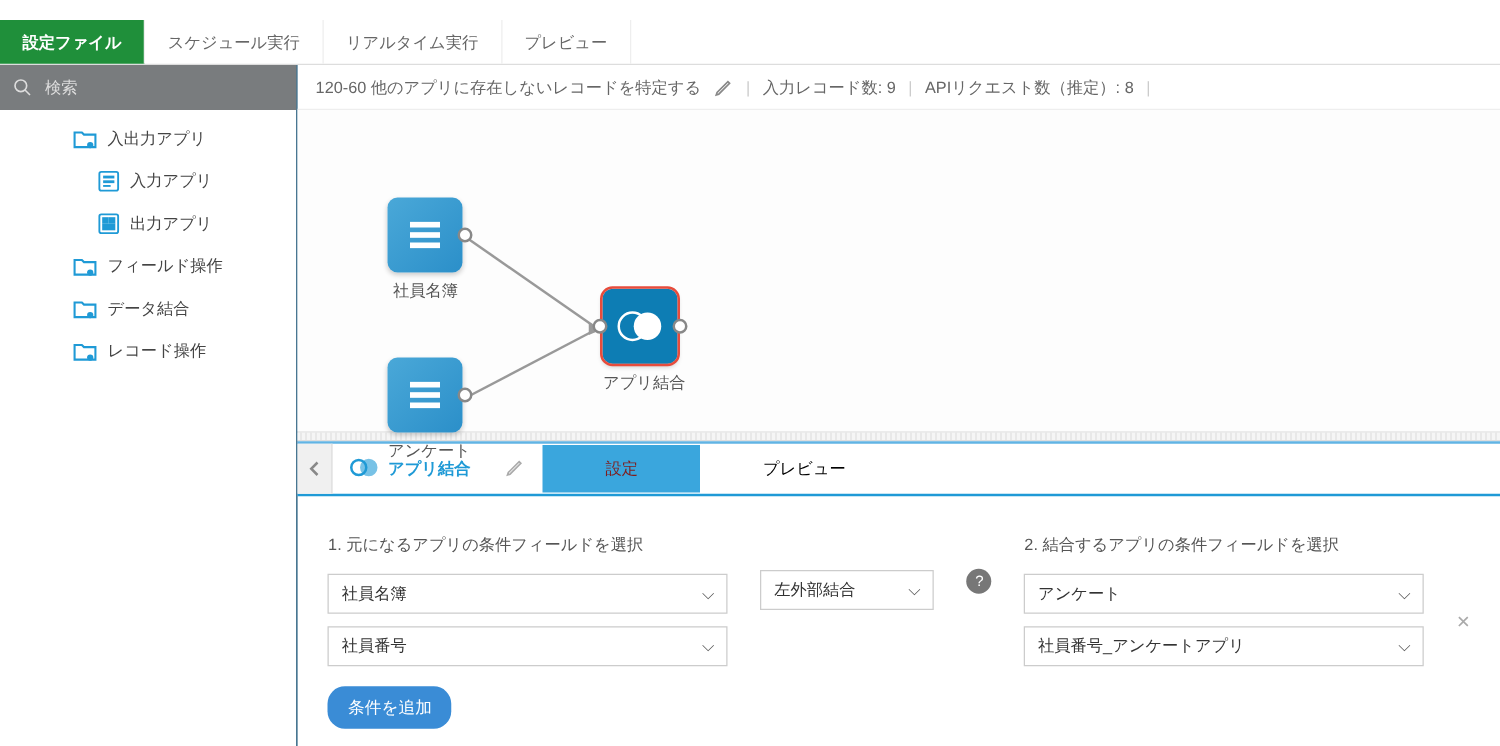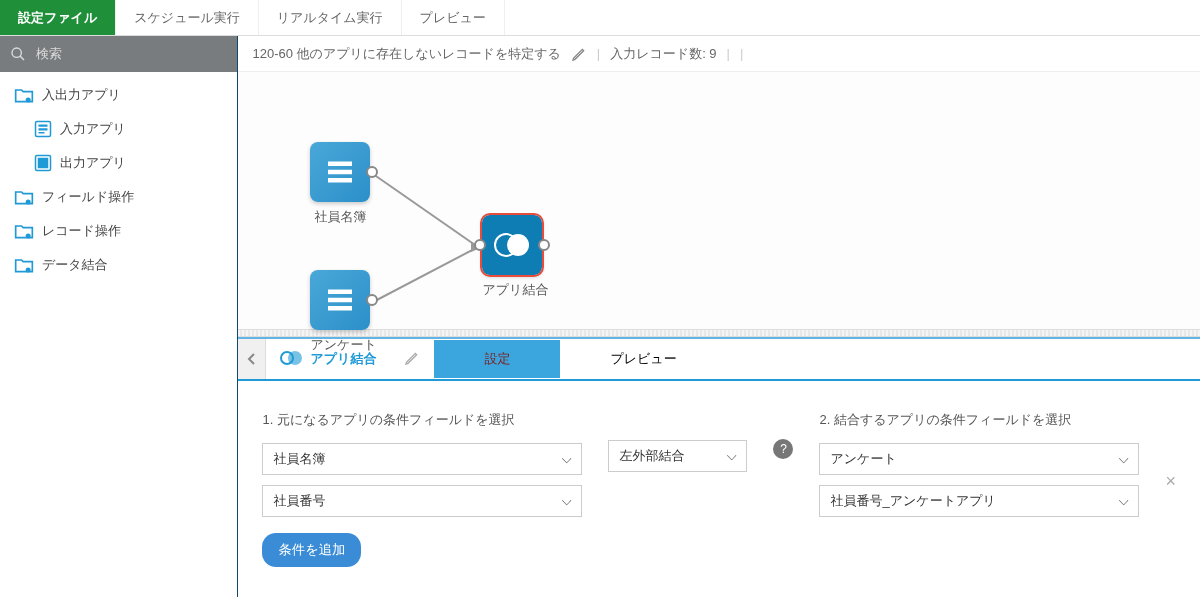--- a/index.html
+++ b/index.html
@@ -1,24 +1,24 @@
 <!DOCTYPE html>
 <html><head>
 <meta charset="utf-8">
 <style>
 * { box-sizing: border-box; margin: 0; padding: 0; }
 body { font-family: 'Meiryo', 'Hiragino Sans', sans-serif; font-size: 13px; color: #333; background: #fff; width: 1200px; height: 597px; overflow: hidden; }
-.top-tabs { display: flex; border-bottom: 1px solid #ddd; height: 36px; }
+.top-tabs { display: flex; border-bottom: 1px solid #ddd; height: 36px; margin-top: 16px; }
 .top-tab { padding: 8px 18px; cursor: pointer; border-right: 1px solid #eee; color: #666; display: flex; align-items: center; }
 .top-tab.active { background: #1f8f3a; color: #fff; font-weight: bold; }
 .main { display: flex; height: calc(597px - 36px); }
 .sidebar { width: 258px; border-right: 1px solid #0c4a6e; background: #fff; }
 .search-bar { background: #797c7e; height: 36px; display: flex; align-items: center; padding: 0 10px; color: #ddd; }
 .search-bar svg { margin-right: 10px; }
-.tree { padding: 6px 0; }
+.tree { padding: 6px 0; margin-left: 44px; }
 .tree-item { display: flex; align-items: center; padding: 8px 14px; cursor: pointer; color: #444; }
 .tree-item.child { padding-left: 34px; }
 .tree-item svg { margin-right: 8px; }
 .content { flex: 1; display: flex; flex-direction: column; }
 .breadcrumb { height: 36px; display: flex; align-items: center; padding: 0 14px; color: #666; border-bottom: 1px solid #eee; gap: 10px; }
 .bc-sep { color: #ccc; }
 .canvas { flex: 1; background: #fdfdfd; position: relative; }
 .node { position: absolute; text-align: center; }
 .node-box { width: 60px; height: 60px; border-radius: 8px; background: linear-gradient(135deg, #4aa8d8, #2b8fc9); display: flex; align-items: center; justify-content: center; position: relative; box-shadow: 0 2px 4px rgba(0,0,0,0.2); }
 .node-box.selected { outline: 2px solid #e74c3c; }
@@ -100,41 +100,42 @@
             <path d="M2 4h7l2 2h11v12H2z"></path>
             <circle cx="17" cy="16" r="3" fill="#1f9ad6" stroke="none"></circle>
           </svg>
         <span>フィールド操作</span>
       </div>
       <div class="tree-item">
         <svg width="20" height="18" viewBox="0 0 24 20" fill="none" stroke="#1f9ad6" stroke-width="2">
             <path d="M2 4h7l2 2h11v12H2z"></path>
             <circle cx="17" cy="16" r="3" fill="#1f9ad6" stroke="none"></circle>
           </svg>
+        <span>データ結合</span>
+      </div>
+      <div class="tree-item">
+        <svg width="20" height="18" viewBox="0 0 24 20" fill="none" stroke="#1f9ad6" stroke-width="2">
+            <path d="M2 4h7l2 2h11v12H2z"></path>
+            <circle cx="17" cy="16" r="3" fill="#1f9ad6" stroke="none"></circle>
+          </svg>
         <span>レコード操作</span>
-      </div>
-      <div class="tree-item">
-        <svg width="20" height="18" viewBox="0 0 24 20" fill="none" stroke="#1f9ad6" stroke-width="2">
-            <path d="M2 4h7l2 2h11v12H2z"></path>
-            <circle cx="17" cy="16" r="3" fill="#1f9ad6" stroke="none"></circle>
-          </svg>
-        <span>データ結合</span>
       </div>
     </div>
   </div>
 
   <div class="content">
     <div class="breadcrumb">
       <span>120-60 他のアプリに存在しないレコードを特定する</span>
       <svg width="16" height="16" viewBox="0 0 24 24" fill="none" stroke="#888" stroke-width="2">
           <path d="M3 21l3-1 13-13-2-2L4 18l-1 3z"></path>
         </svg>
       <span class="bc-sep">|</span>
       <span>入力レコード数: 9</span>
       <span class="bc-sep">|</span>
+      <span>APIリクエスト数（推定）: 8</span>
       <span class="bc-sep">|</span>
     </div>
 
     <div class="canvas">
       <svg class="edges">
         <line x1="135" y1="102" x2="240" y2="175" stroke="#999" stroke-width="2"></line>
         <line x1="135" y1="230" x2="240" y2="175" stroke="#999" stroke-width="2"></line>
         <polygon points="233,170 233,180 245,175" fill="#999"></polygon>
       </svg>
       <div class="node" style="left:72px; top:70px;">

